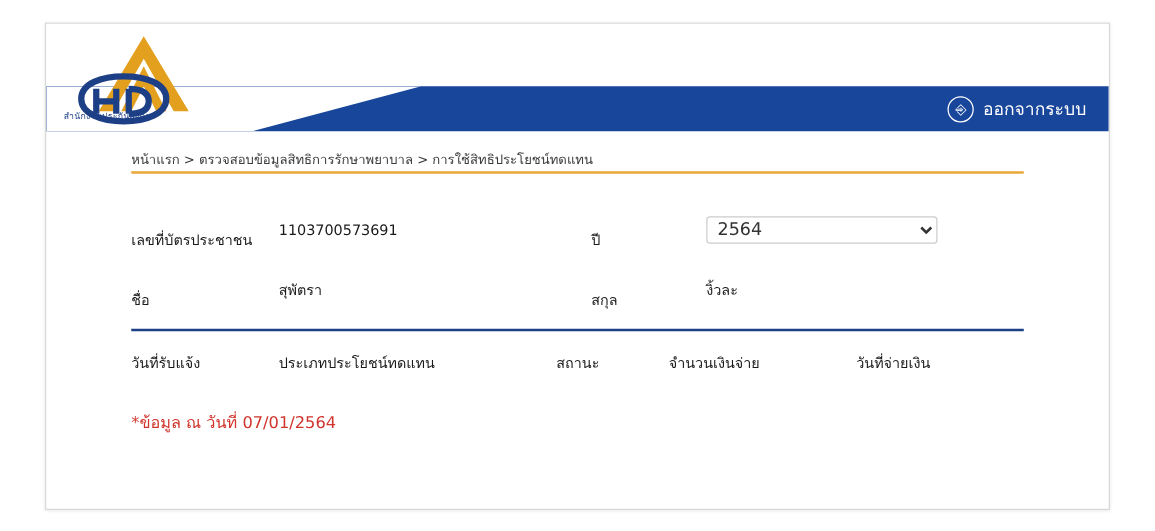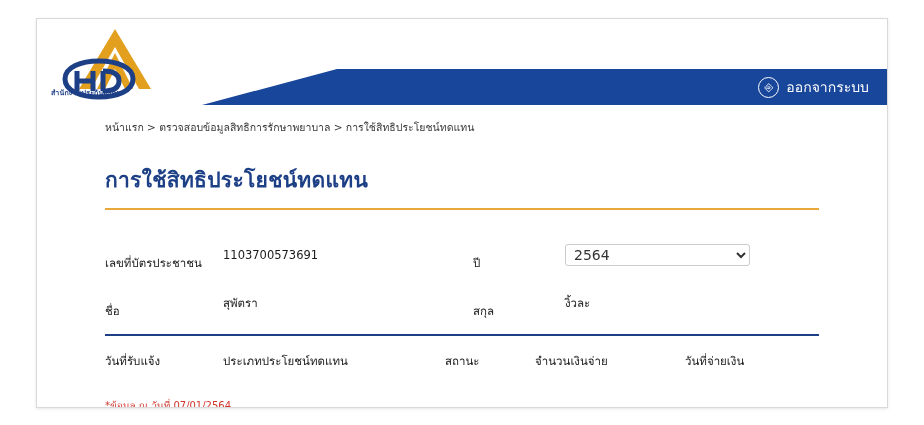--- a/index.html
+++ b/index.html
@@ -66,21 +66,20 @@
   }
   .logo svg { display: block; }
   .logo-caption {
     position: absolute;
     left: 14px;
     top: 68px;
     font-size: 7px;
     color: #1d3f86;
     letter-spacing: 0.2px;
     white-space: nowrap;
-    font-weight: bold;
   }
   .logout {
     position: absolute;
     right: 18px;
     top: 57px;
     display: flex;
     align-items: center;
     gap: 7px;
     color: #ffffff;
     font-size: 14px;
@@ -179,21 +178,21 @@
   .results-head div { white-space: nowrap; }
   .results-empty {
     text-align: center;
     color: #d0342c;
     font-size: 11px;
     padding-top: 4px;
     padding-bottom: 6px;
   }
   .footnote {
     margin-top: 18px;
-    font-size: 10px;
+    font-size: 13px;
     color: #d0342c;
   }
 </style>
 </head>
 <body>
 
 <div class="page">
   <div class="window">
 
     <div class="header">
@@ -215,21 +214,20 @@
         <span class="logout-icon">⎆</span>
         <span>ออกจากระบบ</span>
       </div>
     </div>
 
     <div class="breadcrumb">
       <span>หน้าแรก &gt; ตรวจสอบข้อมูลสิทธิการรักษาพยาบาล &gt; การใช้สิทธิประโยชน์ทดแทน</span>
     </div>
 
     <div class="content">
-      <div class="page-title">การใช้สิทธิประโยชน์ทดแทน</div>
       <div class="title-rule"></div>
 
       <div class="info-grid">
         <div class="info-label">เลขที่บัตรประชาชน</div>
         <div class="info-value">1103700573691</div>
         <div class="info-label">ปี</div>
         <div>
           <select class="year-select">
             <option>2564</option>
           </select>

